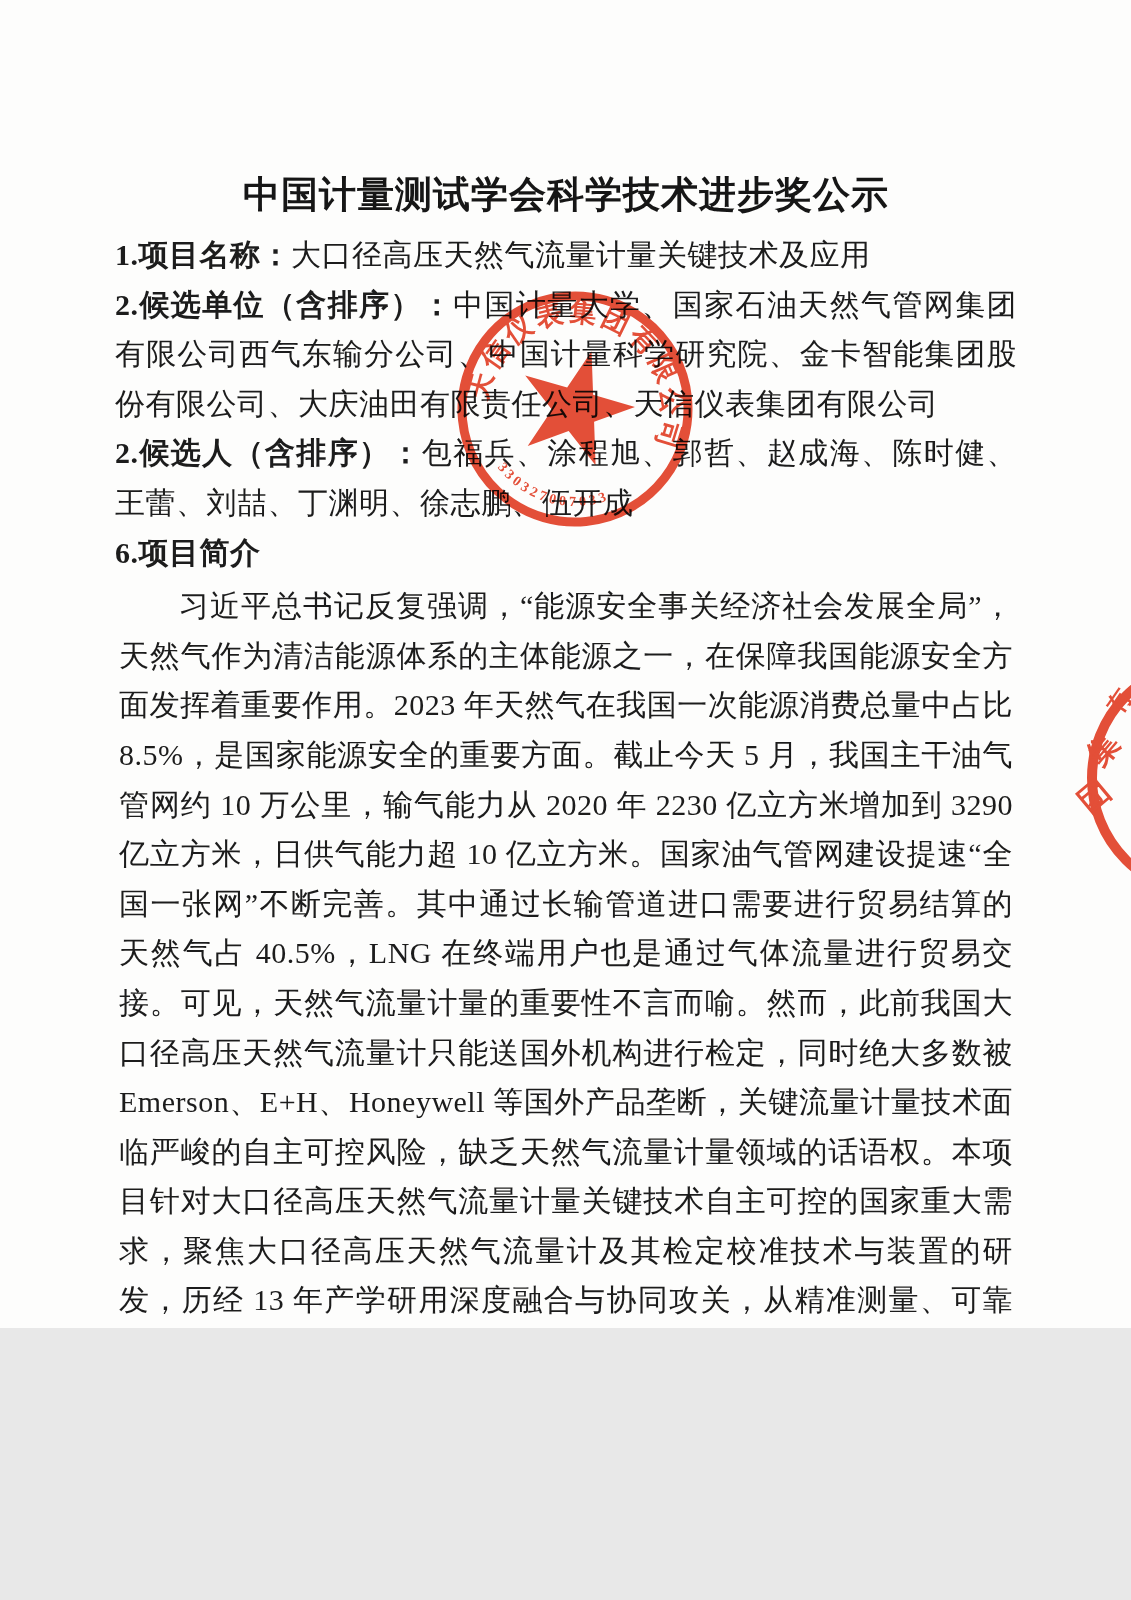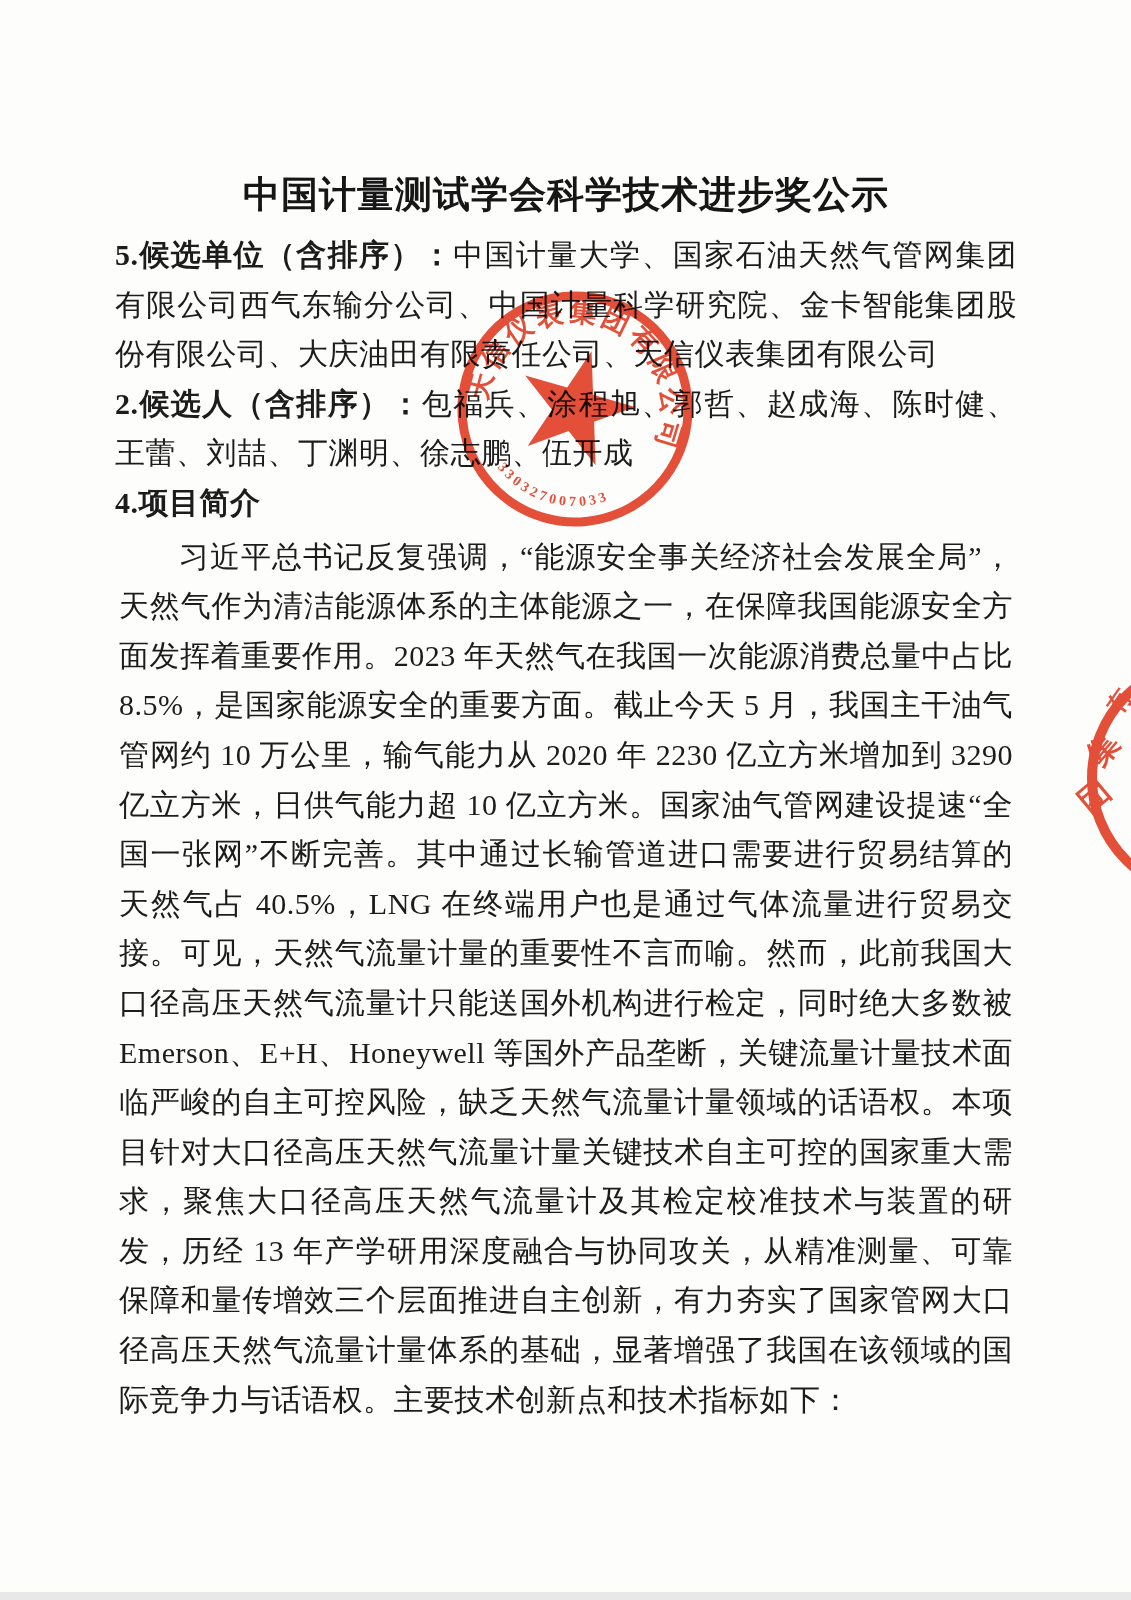--- a/index.html
+++ b/index.html
@@ -1,18 +1,18 @@
 <!DOCTYPE html>
 <html><head>
 <meta charset="utf-8">
 <style>
   html,body{margin:0;padding:0;background:#e8e8e8;}
   .page{
     position:relative;
-    width:1131px;height:1592px;
+    width:1131px;height:1328px;
     margin:0 auto;
     background:#fdfdfc;
     overflow:hidden;
     color:#1c1c1c;
     font-family:"Liberation Serif", serif;
   }
   .content{
     position:absolute;
     left:115px;top:168px;
     width:902px;
@@ -57,26 +57,27 @@
 </style>
 </head>
 <body>
 
 <div class="page">
 
   <div class="content">
 
     <h1 class="title">中国计量测试学会科学技术进步奖公示</h1>
 
+    <p class="item"><span class="label">1.项目名称：</span><span>大口径高压天然气流量计量关键技术及应用</span></p>
 
-    <p class="item"><span class="label">5.候选单位（含排序）：</span><span>中国计量大学、国家石油天然气管网集团有限公司西气东输分公司、中国计量科学研究院、金卡智能集团股份有限公司、大庆油田有限责任公司、天信仪表集团有限公司</span></p>
+    <p class="item"><span class="label">2.候选单位（含排序）：</span><span>中国计量大学、国家石油天然气管网集团有限公司西气东输分公司、中国计量科学研究院、金卡智能集团股份有限公司、大庆油田有限责任公司、天信仪表集团有限公司</span></p>
 
     <p class="item"><span class="label">2.候选人（含排序）：</span><span>包福兵、涂程旭、郭哲、赵成海、陈时健、王蕾、刘喆、丁渊明、徐志鹏、伍开成</span></p>
 
-    <p class="item"><span class="label">4.项目简介</span></p>
+    <p class="item"><span class="label">6.项目简介</span></p>
 
     <p class="intro">习近平总书记反复强调，“能源安全事关经济社会发展全局”，天然气作为清洁能源体系的主体能源之一，在保障我国能源安全方面发挥着重要作用。2023 年天然气在我国一次能源消费总量中占比 8.5%，是国家能源安全的重要方面。截止今天 5 月，我国主干油气管网约 10 万公里，输气能力从 2020 年 2230 亿立方米增加到 3290 亿立方米，日供气能力超 10 亿立方米。国家油气管网建设提速“全国一张网”不断完善。其中通过长输管道进口需要进行贸易结算的天然气占 40.5%，LNG 在终端用户也是通过气体流量进行贸易交接。可见，天然气流量计量的重要性不言而喻。然而，此前我国大口径高压天然气流量计只能送国外机构进行检定，同时绝大多数被 Emerson、E+H、Honeywell 等国外产品垄断，关键流量计量技术面临严峻的自主可控风险，缺乏天然气流量计量领域的话语权。本项目针对大口径高压天然气流量计量关键技术自主可控的国家重大需求，聚焦大口径高压天然气流量计及其检定校准技术与装置的研发，历经 13 年产学研用深度融合与协同攻关，从精准测量、可靠保障和量传增效三个层面推进自主创新，有力夯实了国家管网大口径高压天然气流量计量体系的基础，显著增强了我国在该领域的国际竞争力与话语权。主要技术创新点和技术指标如下：</p>
 
   </div>
 
   <svg class="stamp stamp-main" width="248" height="248" viewBox="-124 -124 248 248">
     <g transform="rotate(16)" fill="none" stroke="none">
       <circle cx="0" cy="0" r="113" stroke="#e23b22" stroke-width="9" fill="none"></circle>
       <path d="M0,-60 L13.5,-18.6 L57.1,-18.5 L21.9,7.1 L35.3,48.5 L0,23 L-35.3,48.5 L-21.9,7.1 L-57.1,-18.5 L-13.5,-18.6 Z" fill="#e23b22" stroke="none"></path>
       <path id="sealTopArc" d="M -85,22.8 A 88 88 0 1 1 85,22.8" fill="none" stroke="none"></path>

